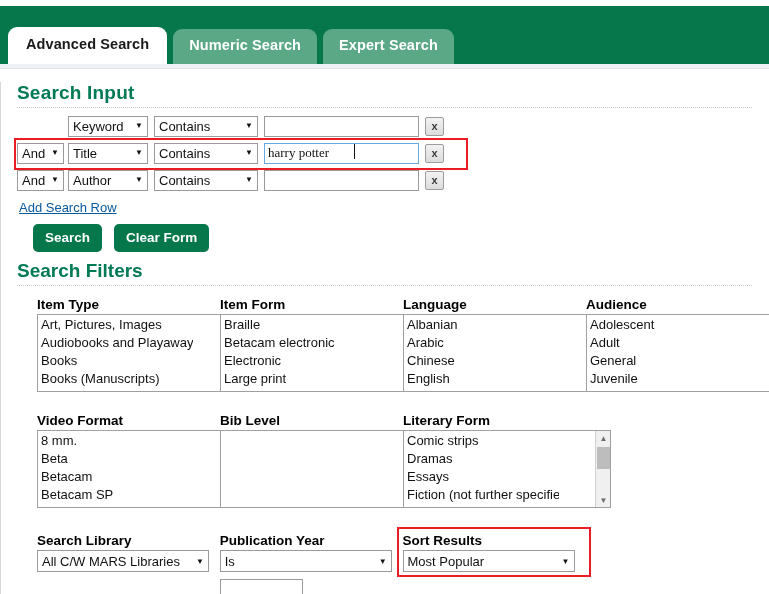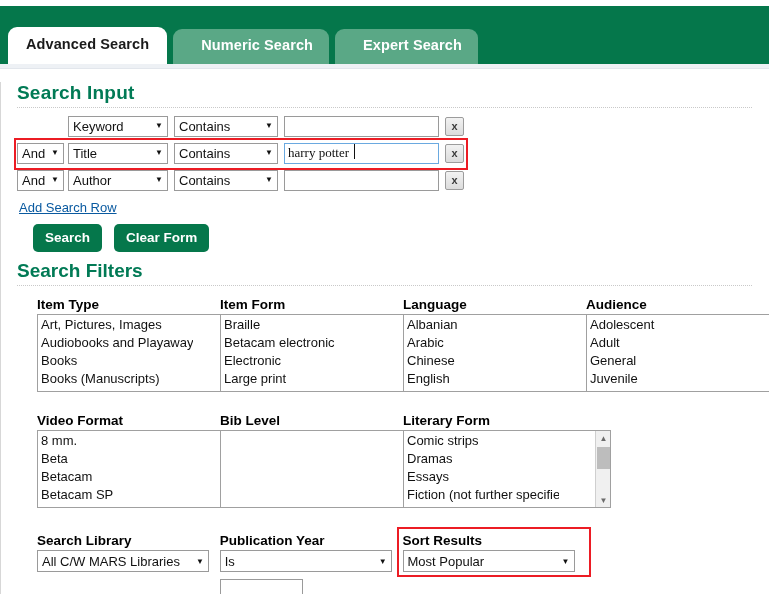--- a/index.html
+++ b/index.html
@@ -28,21 +28,21 @@
     position: absolute;
     left: 8px; bottom: 0;
     display: flex;
     align-items: flex-end;
     gap: 6px;
   }
   .tab {
     font-size: 14.5px;
     font-weight: bold;
     letter-spacing: .1px;
-    padding: 9px 16px 10px 28px;
+    padding: 9px 16px 10px 16px;
     border-radius: 9px 9px 0 0;
     line-height: 1.1;
     white-space: nowrap;
     cursor: pointer;
   }
   .tab.inactive {
     background: #5aa886;
     color: #ffffff;
   }
   .tab.active {
@@ -110,21 +110,21 @@
   }
   .selbox .lbl { flex: 1; white-space: nowrap; overflow: hidden; }
   .selbox .arrow {
     font-size: 8px;
     color: #111;
     margin-left: 6px;
     line-height: 1;
   }
   .op-sel { width: 47px; margin-right: 4px; }
   .op-spacer { width: 51px; }
-  .field-sel { width: 100px; margin-right: 6px; }
+  .field-sel { width: 80px; margin-right: 6px; }
   .match-sel { width: 104px; margin-right: 6px; }
   .txtinput {
     width: 155px; height: 21px;
     border: 1px solid #9a9a9a;
     background: #fff;
     font-size: 13px;
     padding: 0 3px;
     color: #111;
     font-family: Liberation Serif, serif;
   }

